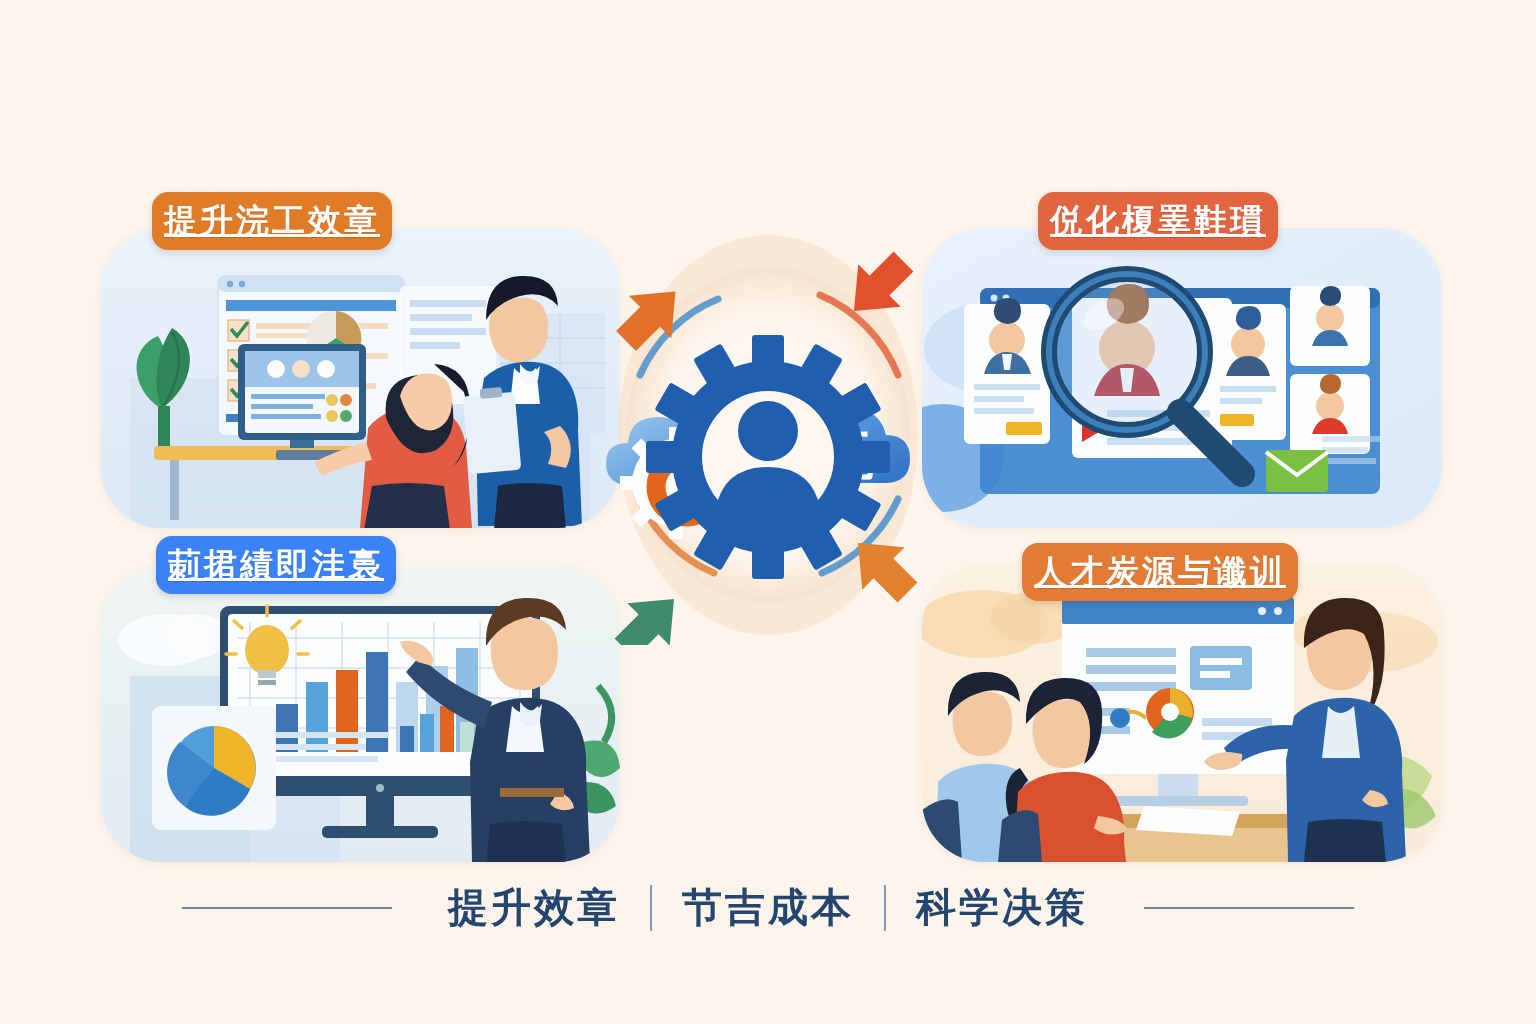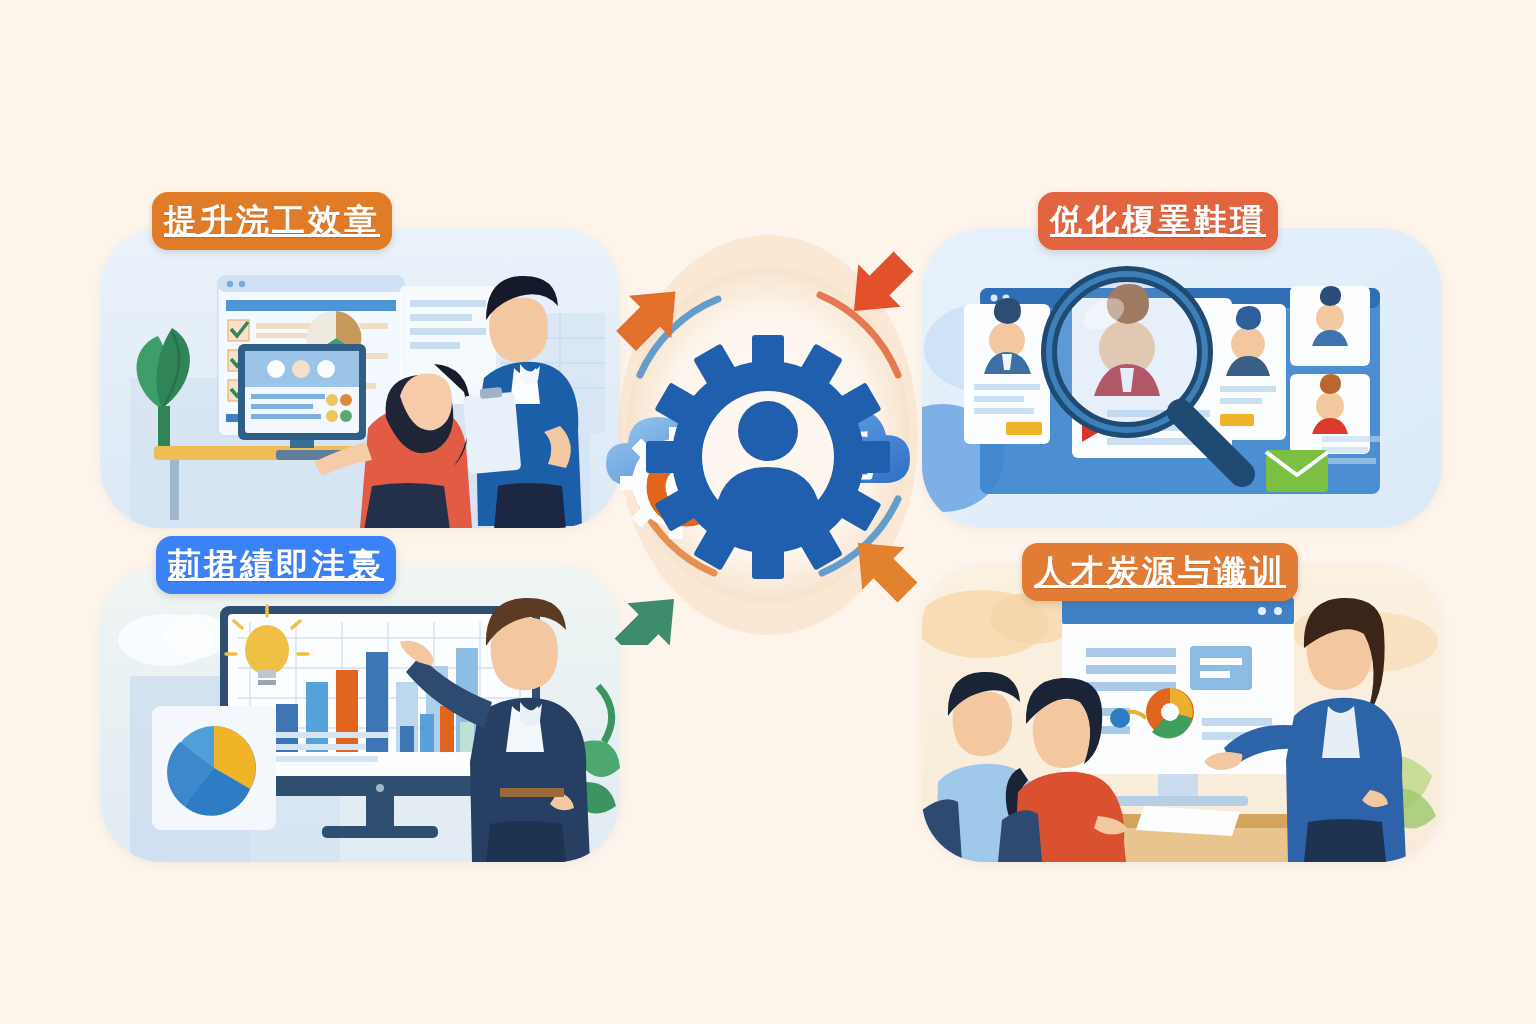--- a/index.html
+++ b/index.html
@@ -565,14 +565,25 @@
           </g>
         </g>
         <circle cx="0" cy="0" r="66" fill="#FDF7F0"></circle>
 
         <circle cx="0" cy="-26" r="30" fill="#1F5FAE"></circle>
         <path d="M-54 68 q2 -58 54 -58 q52 0 54 58 z" fill="#1F5FAE"></path>
       </g>
     </svg>
   </div>
 
+  <div id="footer">
+    <div class="foot-rule"></div>
+    <div class="foot-items">
+      <div class="foot-item">提升效章</div>
+      <div class="foot-sep"></div>
+      <div class="foot-item">节吉成本</div>
+      <div class="foot-sep"></div>
+      <div class="foot-item">科学决策</div>
+    </div>
+    <div class="foot-rule"></div>
+  </div>
 
 </div>
 
 </body></html>

